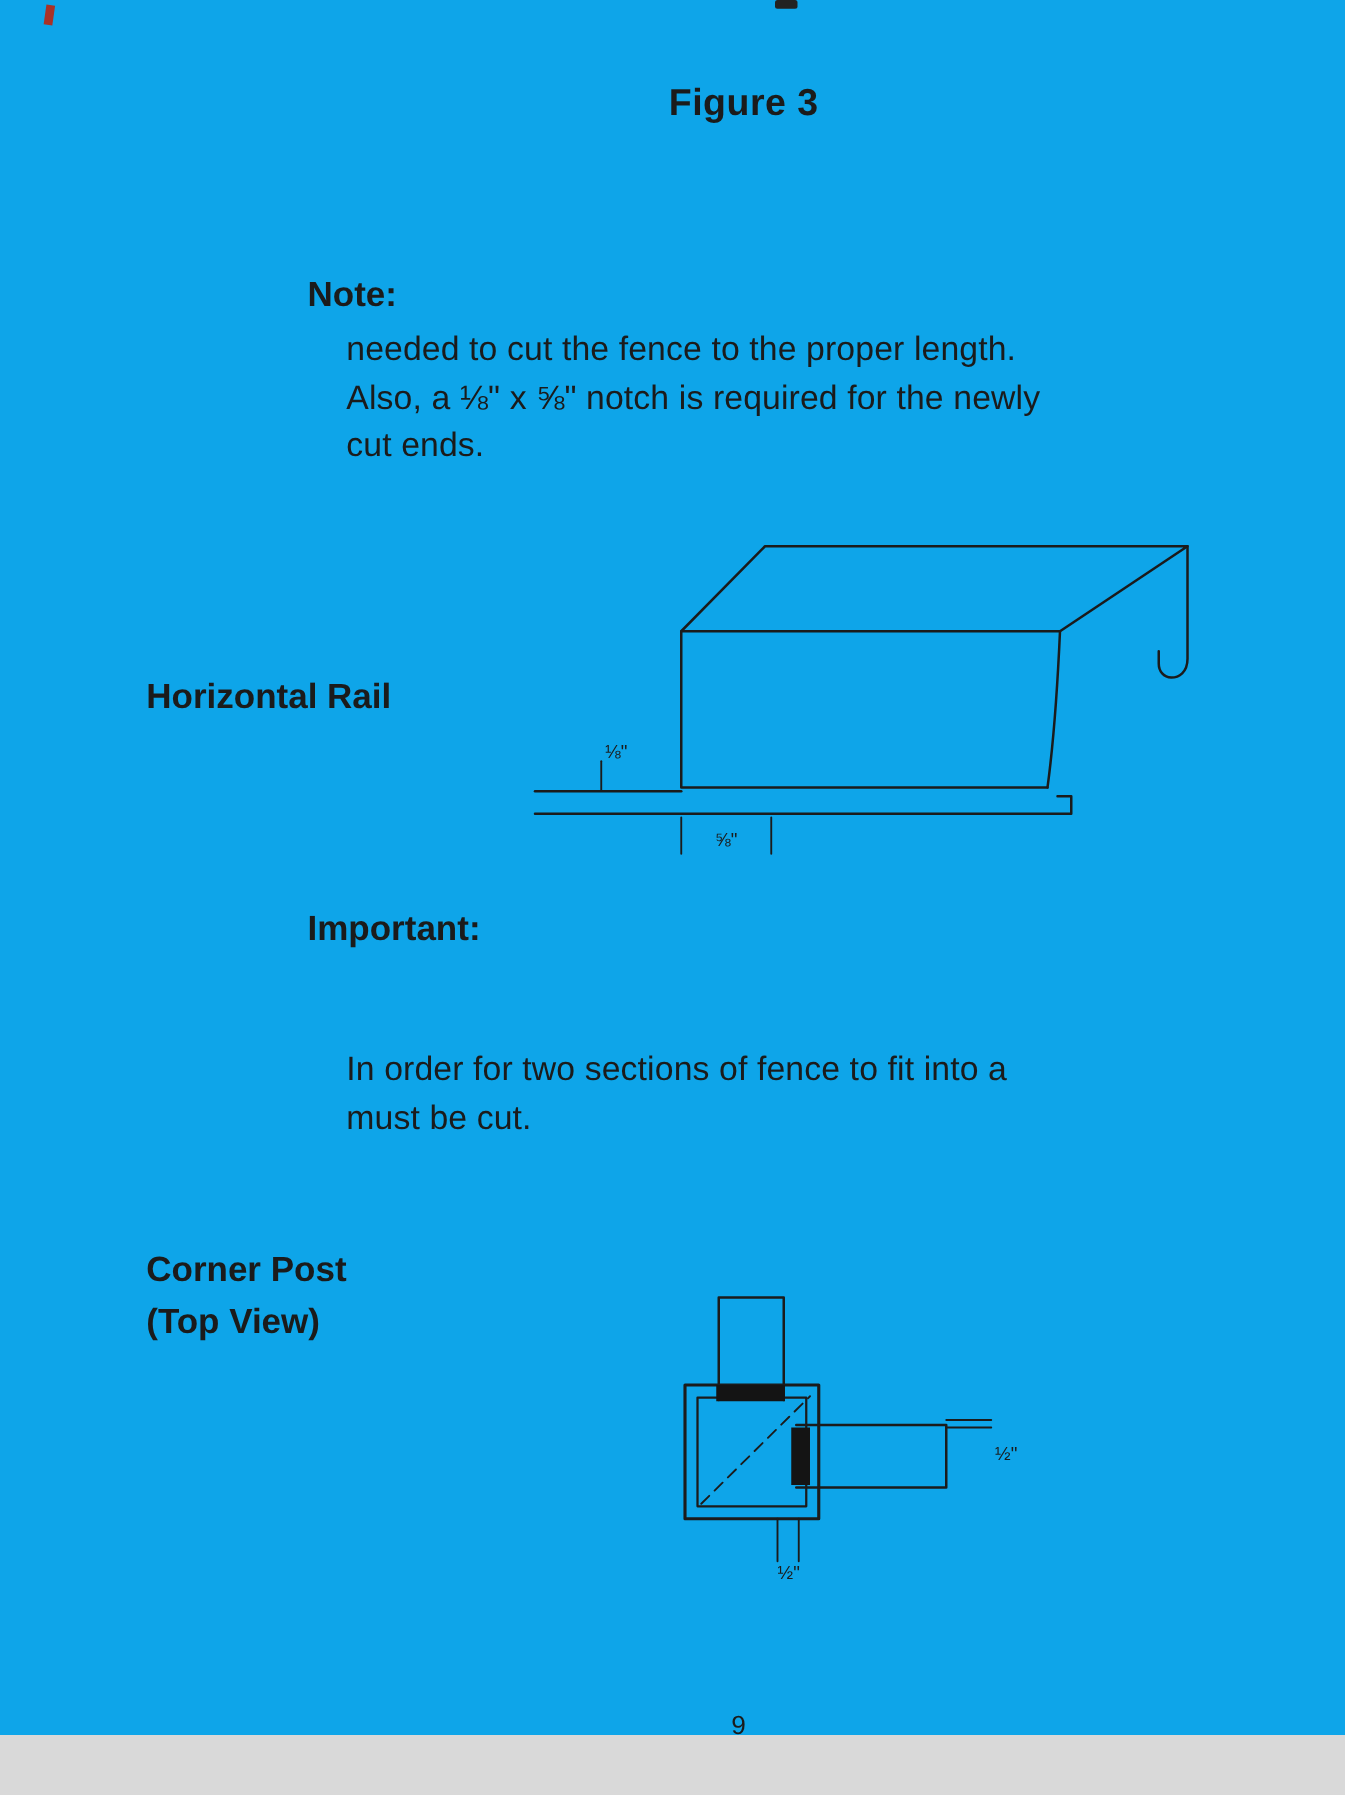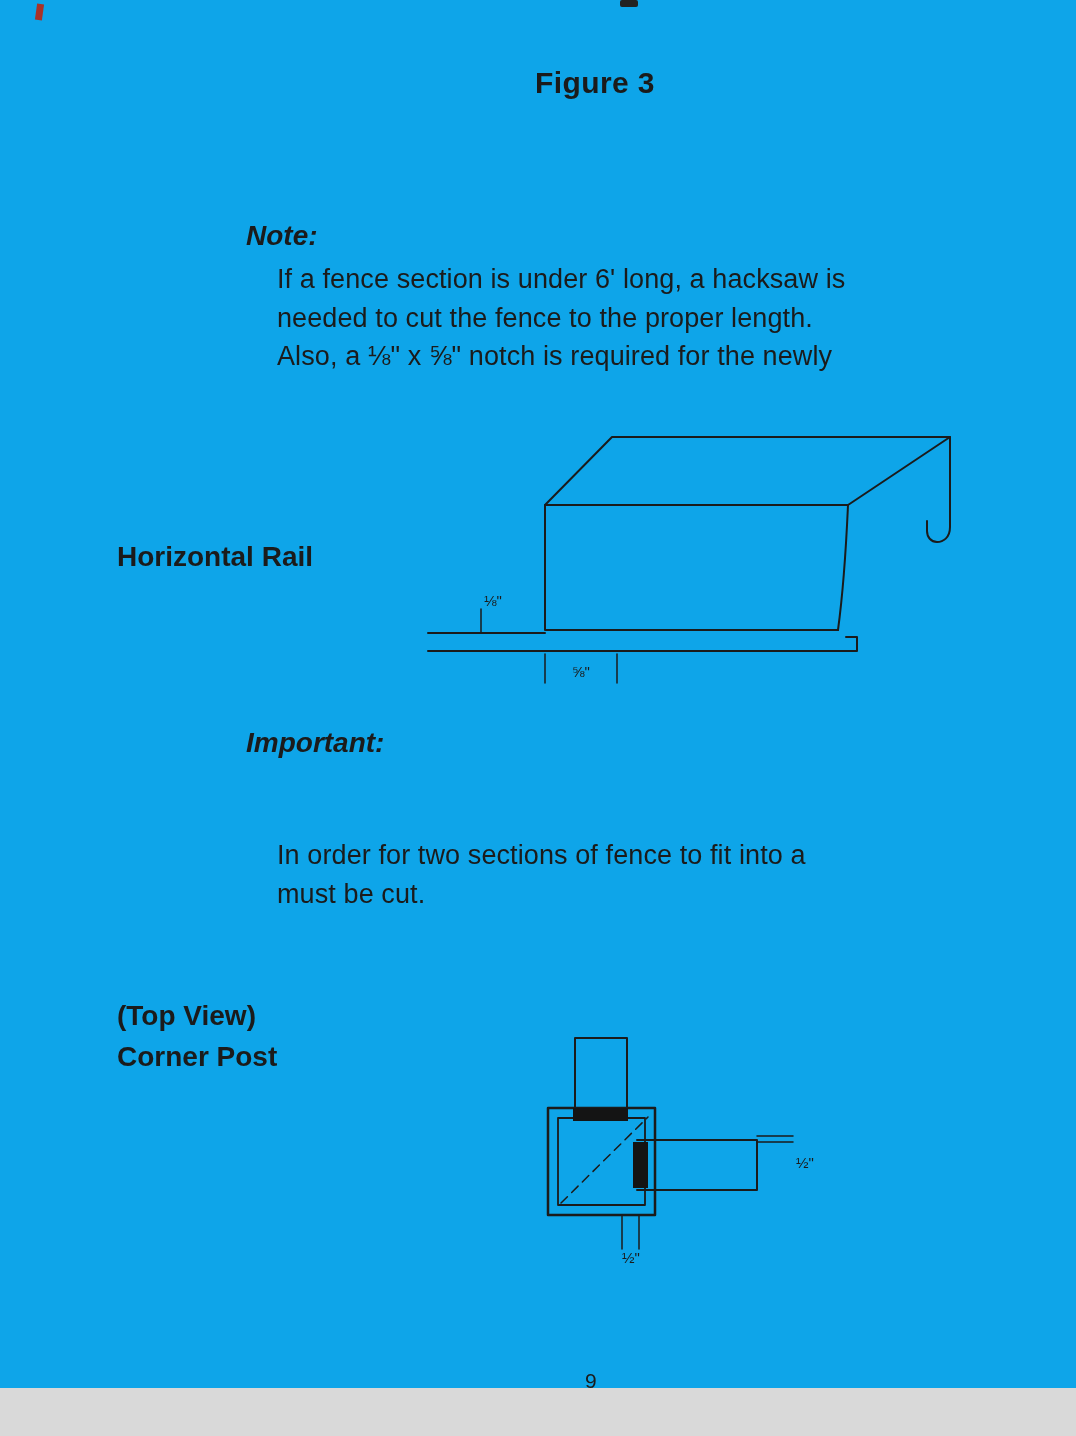--- a/index.html
+++ b/index.html
@@ -12,21 +12,21 @@
     font-family:"Liberation Sans", sans-serif;
     color:#1b1b1b;
     overflow:hidden;
   }
   .figure-title {
     position:absolute; left:535px; top:66px;
     font-size:30px; font-weight:bold; letter-spacing:0.4px;
   }
   .section-heading {
     position:absolute; left:246px;
-    font-size:28px; font-weight:bold; font-style:italic;
+    font-size:28px; font-weight:bold; 
   }
   .note-heading { top:220px; }
   .important-heading { top:727px; }
   .body-text {
     position:absolute; left:277px;
     font-size:27px; line-height:38.5px; letter-spacing:0.1px;
   }
   .note-body { top:260px; }
   .important-body { top:836px; }
   .side-label {
@@ -50,23 +50,23 @@
 </style>
 </head>
 <body>
 
 <div class="page">
 
   <div class="figure-title">Figure 3</div>
 
   <div class="section-heading note-heading">Note:</div>
   <div class="body-text note-body">
-    <div>If a fence section is under 6' long, a hacksaw is</div>
     <div>needed to cut the fence to the proper length.</div>
     <div>Also, a ⅛" x ⅝" notch is required for the newly</div>
+    <div>cut ends.</div>
   </div>
 
   <div class="side-label rail-label">Horizontal Rail</div>
 
   <svg class="diagram rail-svg" width="555" height="285" viewBox="0 0 555 285">
 
     <path class="ink" d="M125,80 L192,12 L530,12 L428,80 Z"></path>
 
     <path class="ink" d="M125,80 L125,205 L418,205"></path>
 
@@ -86,22 +86,22 @@
     <text x="161" y="252" text-anchor="middle">⅝"</text>
   </svg>
 
   <div class="section-heading important-heading">Important:</div>
   <div class="body-text important-body">
     <div>In order for two sections of fence to fit into a</div>
     <div>must be cut.</div>
   </div>
 
   <div class="side-label corner-label">
+    <div>Corner Post</div>
     <div>(Top View)</div>
-    <div>Corner Post</div>
   </div>
 
   <svg class="diagram corner-svg" width="315" height="245" viewBox="0 0 315 245">
 
     <path class="ink" d="M35,90 L35,8 L87,8 L87,90"></path>
 
     <rect class="ink" x="8" y="78" width="107" height="107" style="stroke-width:2.5"></rect>
 
     <rect class="ink" x="18" y="88" width="87" height="87" style="stroke-width:1.8"></rect>
 

